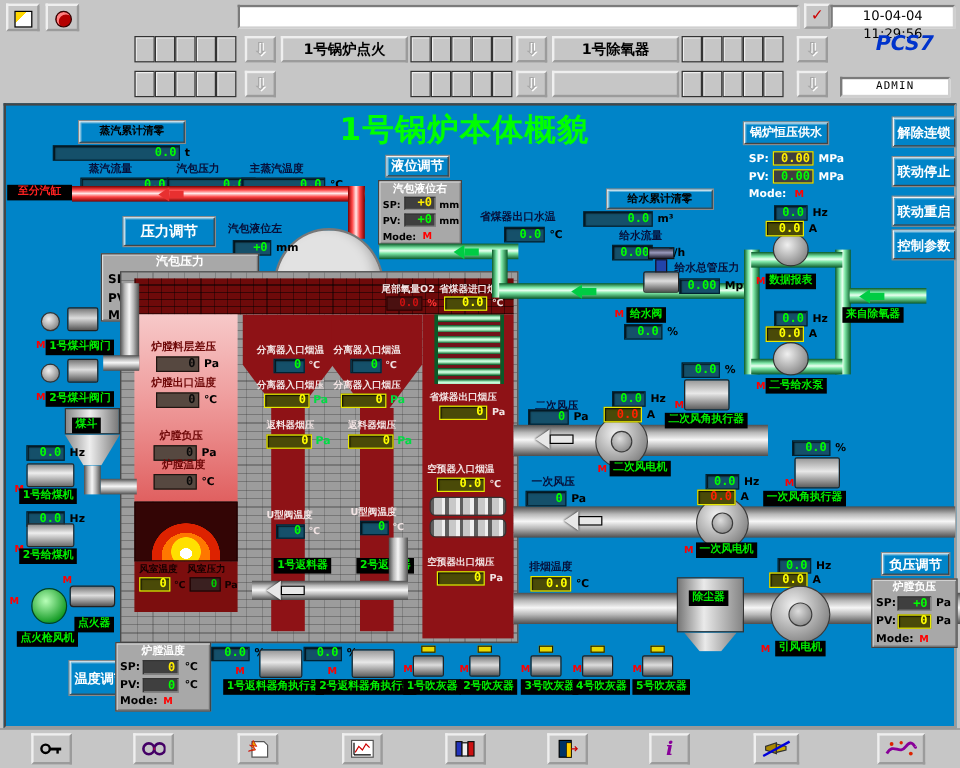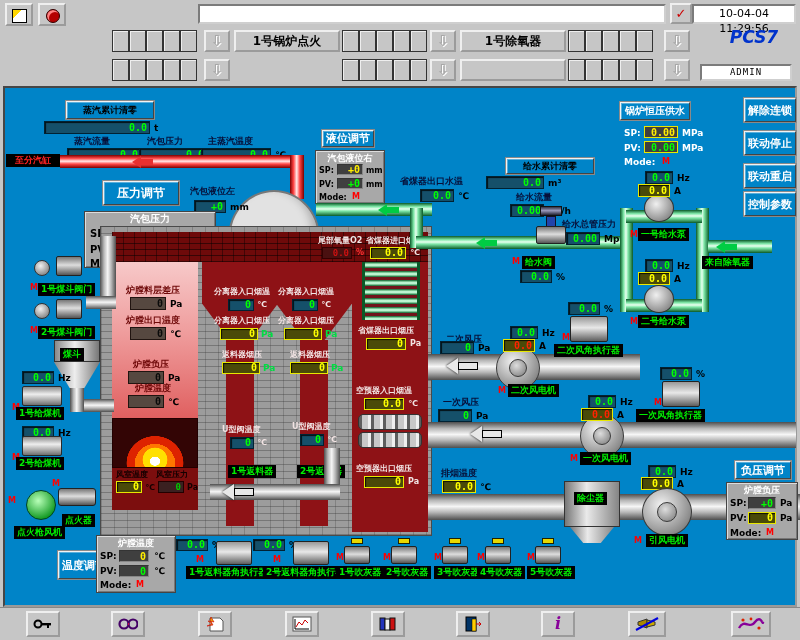--- a/index.html
+++ b/index.html
@@ -143,20 +143,21 @@
       <div class="cell"></div>
       <div class="cell"></div>
   </div>
   <div class="s gb" style="left:664px;top:59px;width:26px;height:22px">
       <span class="dwn">⇩</span>
     </div>
   <div class="s sunk" style="left:700px;top:64px;width:92px;height:17px;font:9px/13px 'DejaVu Sans Mono',monospace;text-align:center;letter-spacing:1px">ADMIN</div>
 
   <div class="s" style="left:3px;top:86px;width:794px;height:521px;background:#0084c8;border:2px inset #9a9a9a"></div>
 
+  <div class="s" style="left:283px;top:94px;width:340px;height:30px;color:#00ff00;font:bold 26px/30px 'DejaVu Sans',sans-serif;letter-spacing:1px">1号锅炉本体概貌</div>
 
   <div class="s btn btnk" style="left:66px;top:101px;width:88px;height:18px">蒸汽累计清零</div>
   <div class="s d" style="left:44px;top:121px;width:106px"><span>0.0</span></div>
   <span class="s u" style="left:154px;top:123px">t</span>
   <span class="s lb" style="left:74px;top:136px">蒸汽流量</span>
   <div class="s d" style="left:67px;top:148px;width:74px"><span>0.0</span></div>
   <span class="s u" style="left:145px;top:150px">t/h</span>
   <span class="s lb" style="left:147px;top:136px">汽包压力</span>
   <div class="s d" style="left:139px;top:148px;width:74px"><span>0.00</span></div>
   <span class="s u" style="left:217px;top:150px">MPa</span>
@@ -386,21 +387,21 @@
   <span class="s pkw" style="left:624px;top:143px">PV:</span>
   <div class="s sv svg2" style="left:644px;top:141px;width:34px;height:12px;line-height:11px;border:1px solid #e8e800"><span>0.00</span></div>
   <span class="s pkw" style="left:682px;top:143px">MPa</span>
   <span class="s pkw" style="left:624px;top:157px">Mode:</span>
   <span class="s mm" style="left:662px;top:158px">M</span>
   <div class="s d" style="left:645px;top:171px;width:28px"><span>0.0</span></div>
   <span class="s u" style="left:677px;top:173px">Hz</span>
   <div class="s d dy" style="left:638px;top:184px;width:32px"><span>0.0</span></div>
   <span class="s u" style="left:674px;top:186px">A</span>
   <span class="s mm" style="left:630px;top:231px">M</span>
-  <div class="s bk" style="left:638px;top:228px">一号给水泵</div>
+  <div class="s bk" style="left:638px;top:228px">数据报表</div>
   <div class="s d" style="left:645px;top:259px;width:28px"><span>0.0</span></div>
   <span class="s u" style="left:677px;top:261px">Hz</span>
   <div class="s d dy" style="left:638px;top:272px;width:32px"><span>0.0</span></div>
   <span class="s u" style="left:674px;top:274px">A</span>
   <span class="s mm" style="left:630px;top:318px">M</span>
   <div class="s bk" style="left:638px;top:315px">二号给水泵</div>
 
   <div class="s btn" style="left:744px;top:98px;width:52px;height:24px">解除连锁</div>
   <div class="s btn" style="left:744px;top:131px;width:52px;height:24px">联动停止</div>
   <div class="s btn" style="left:744px;top:164px;width:52px;height:24px">联动重启</div>

